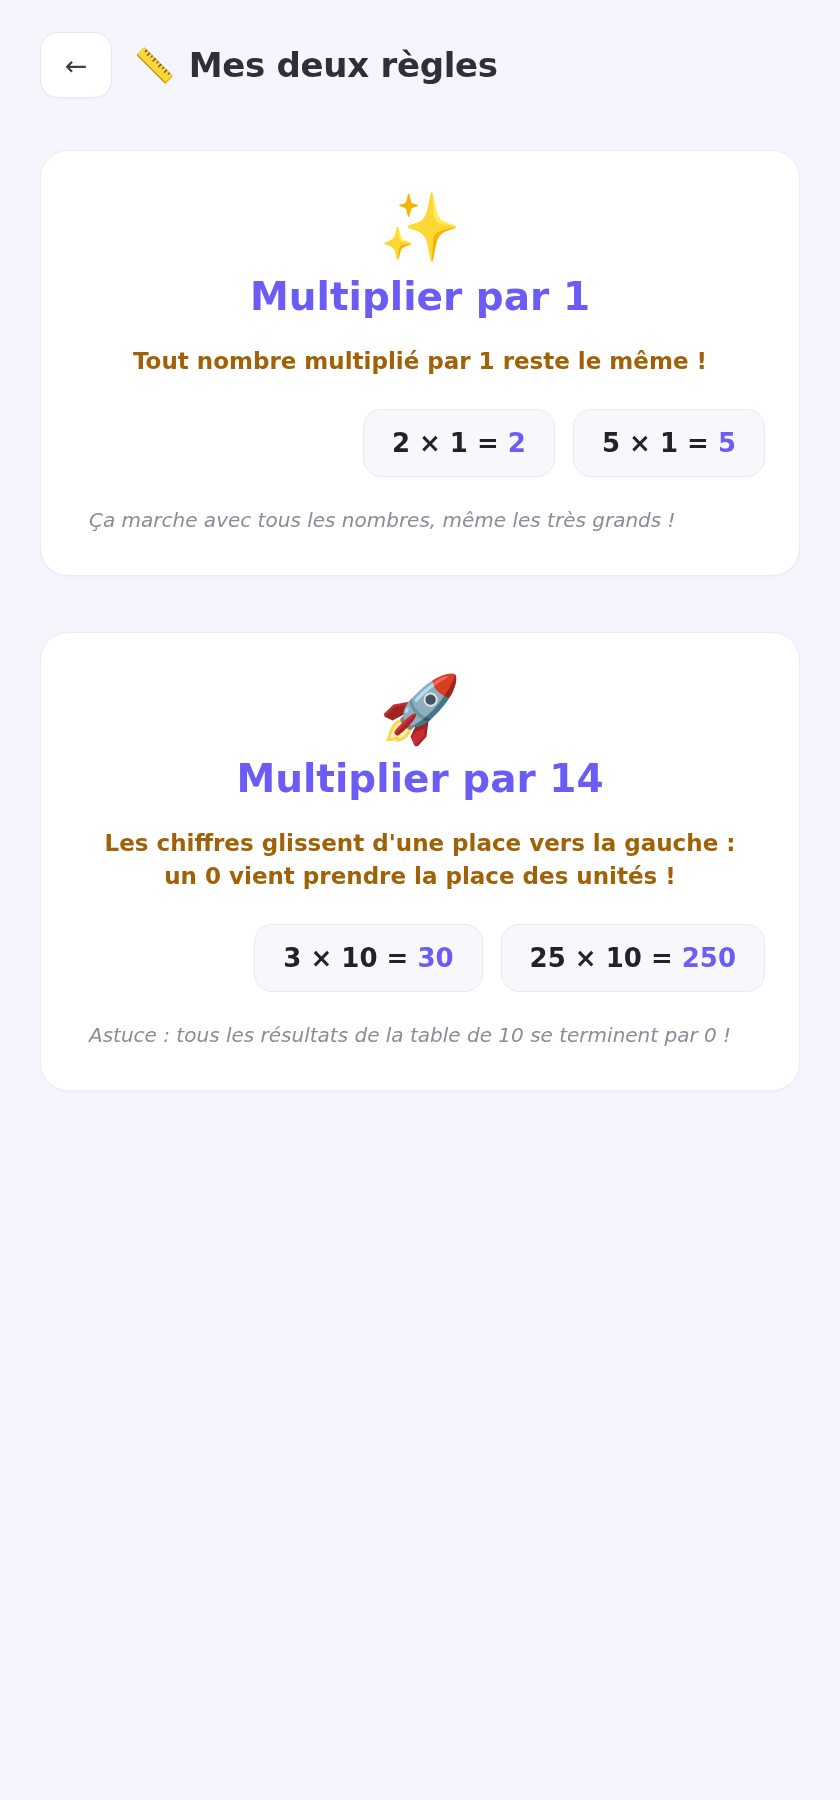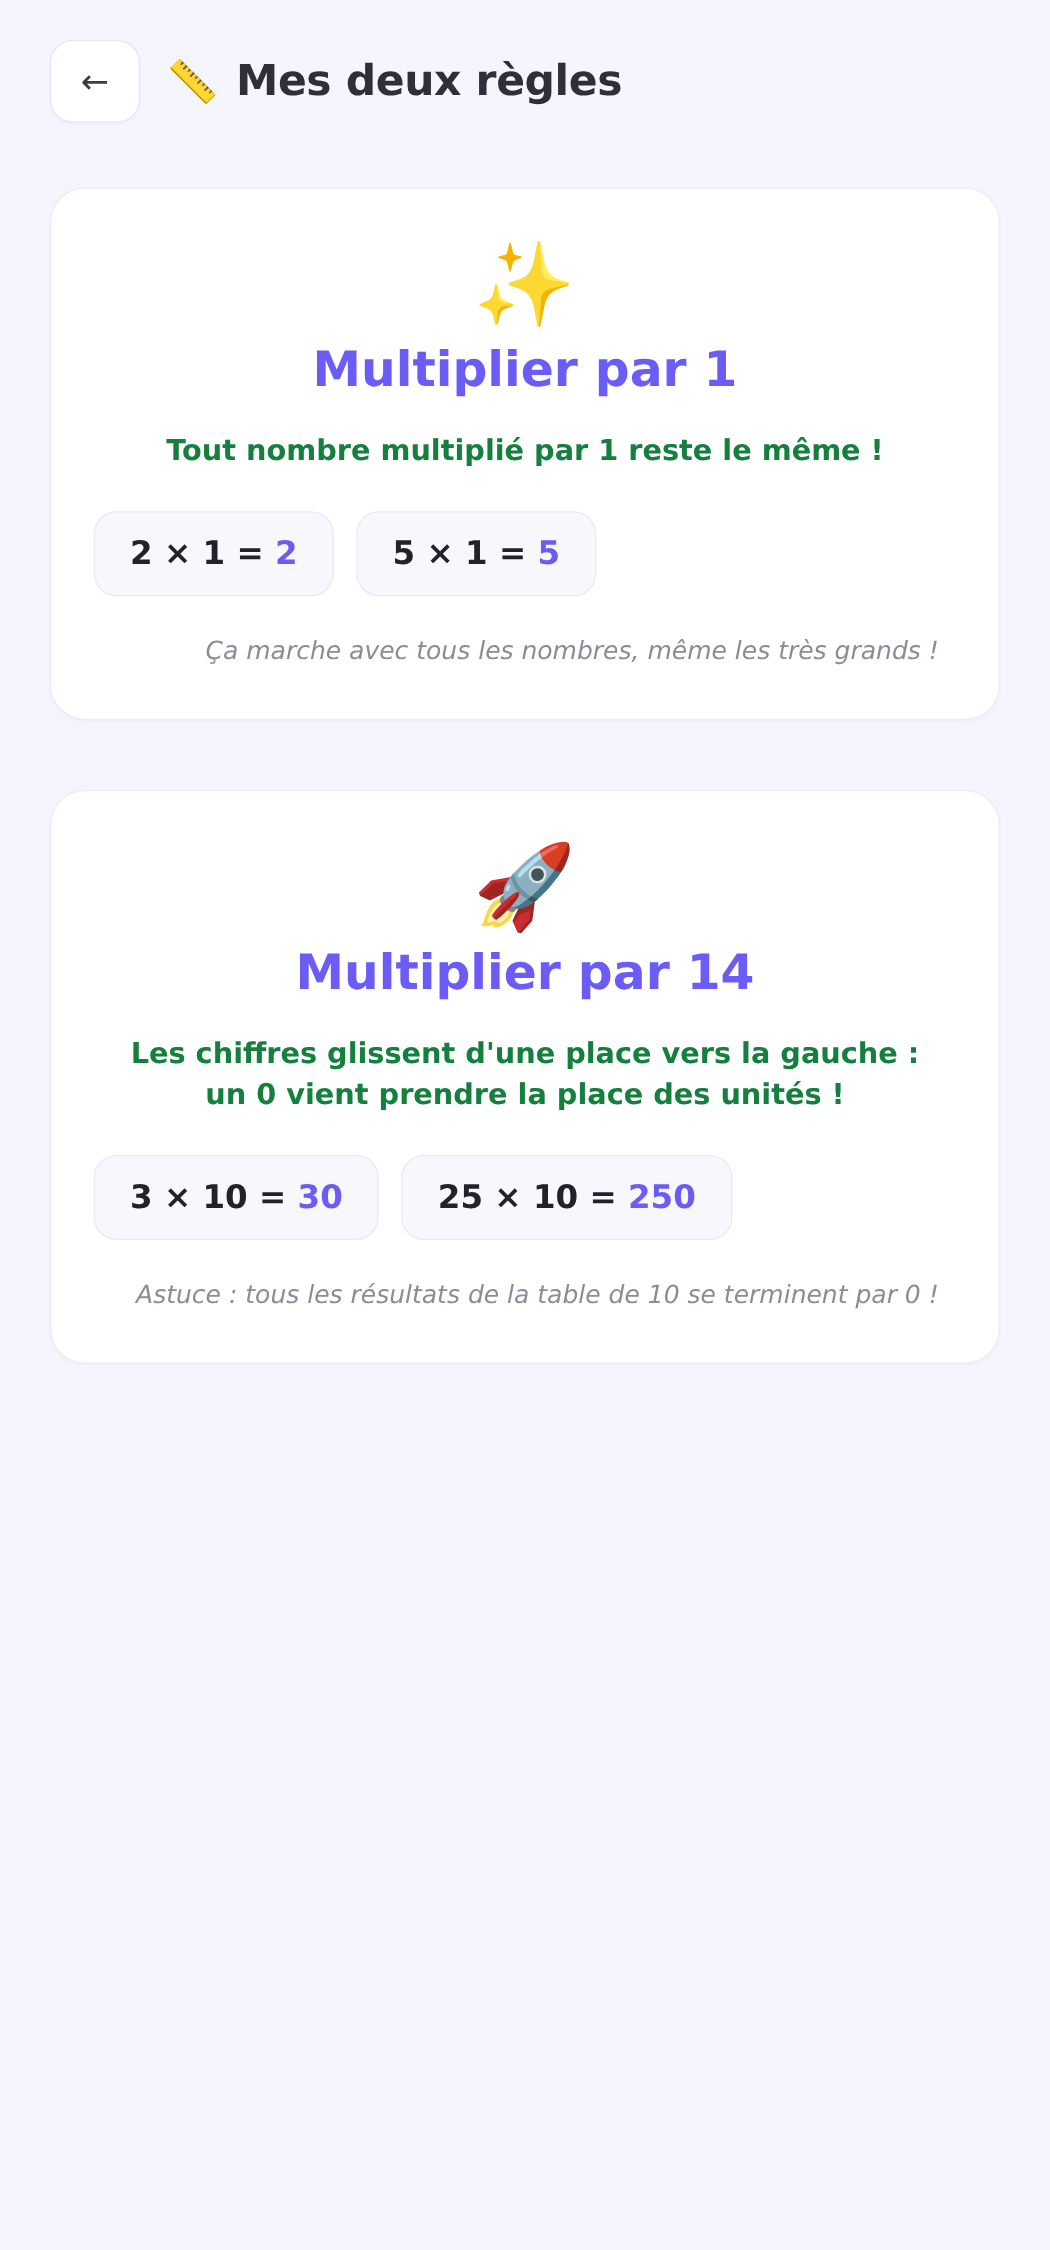--- a/index.html
+++ b/index.html
@@ -72,48 +72,48 @@
   }
   .card-title {
     text-align: center;
     color: #6b5cf6;
     font-size: 39px;
     font-weight: bold;
     margin-bottom: 26px;
   }
   .card-desc {
     text-align: center;
-    color: #15803d;
+    color: #a16207;
     font-size: 23px;
     font-weight: bold;
     line-height: 1.45;
     margin: 0 12px 30px 12px;
   }
 
   .examples {
     display: flex;
     flex-wrap: wrap;
-    justify-content: flex-start;
+    justify-content: flex-end;
     gap: 16px 18px;
     margin-bottom: 28px;
   }
   .example {
     background: #f7f7fc;
     border: 1px solid #e9e9f5;
     border-radius: 18px;
     padding: 18px 28px;
     font-size: 26px;
     font-weight: bold;
     color: #22222c;
     white-space: nowrap;
   }
   .example .res { color: #6b5cf6; }
 
   .card-note {
-    text-align: right;
+    text-align: left;
     color: #8b8b99;
     font-size: 20px;
     font-style: italic;
     line-height: 1.5;
     margin: 0 14px;
   }
 </style>
 </head>
 <body>
 

